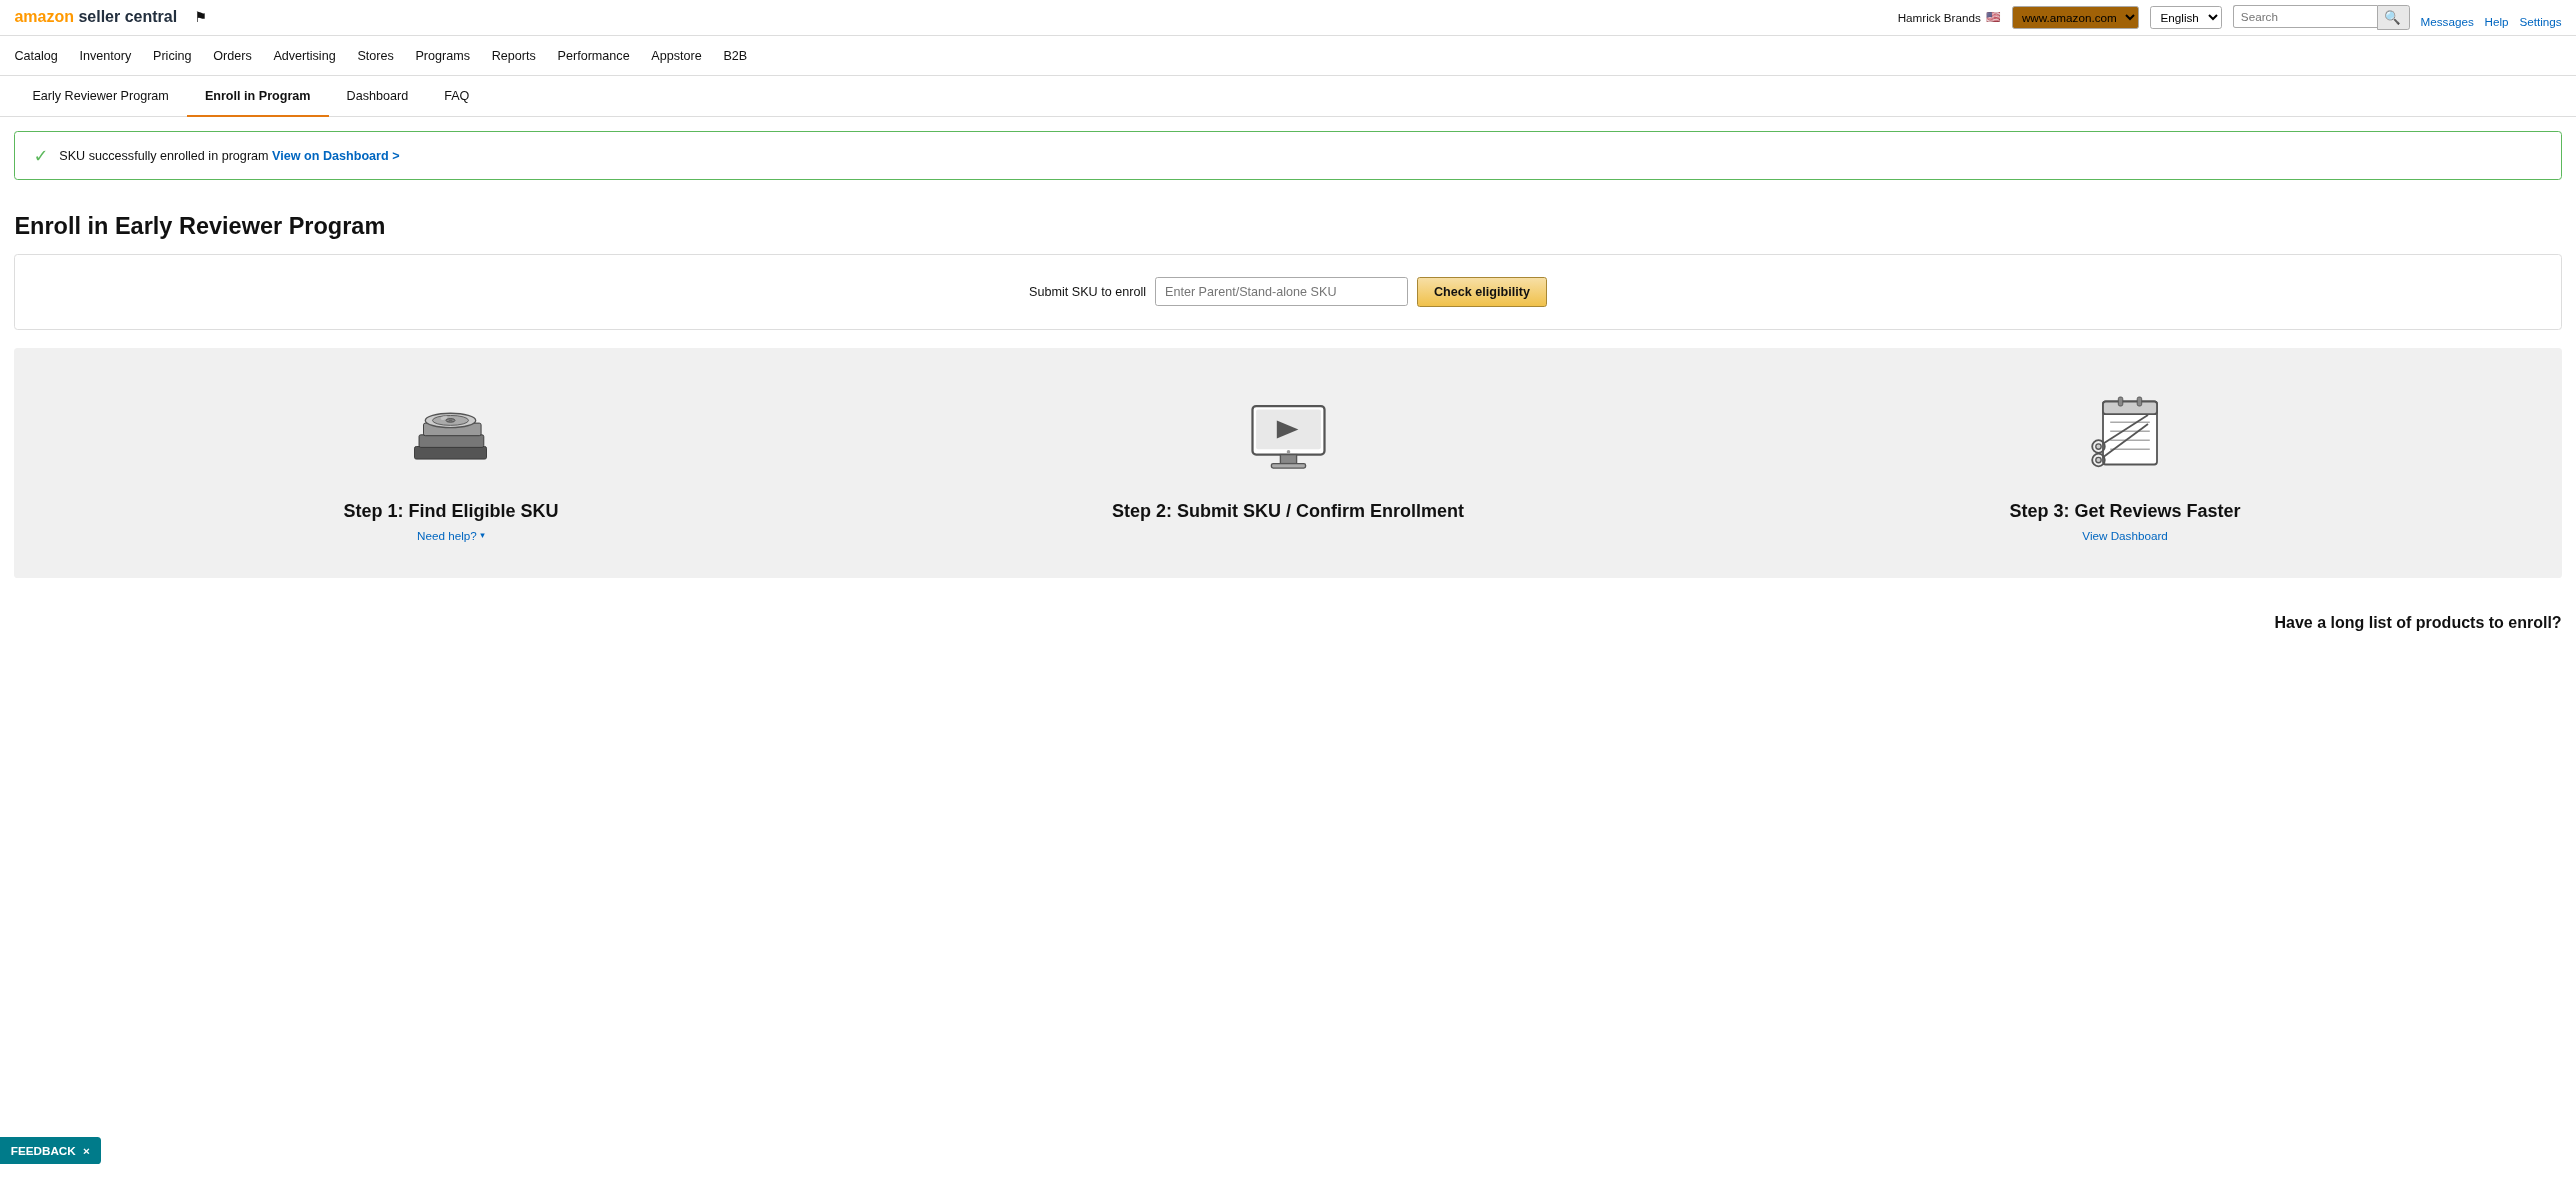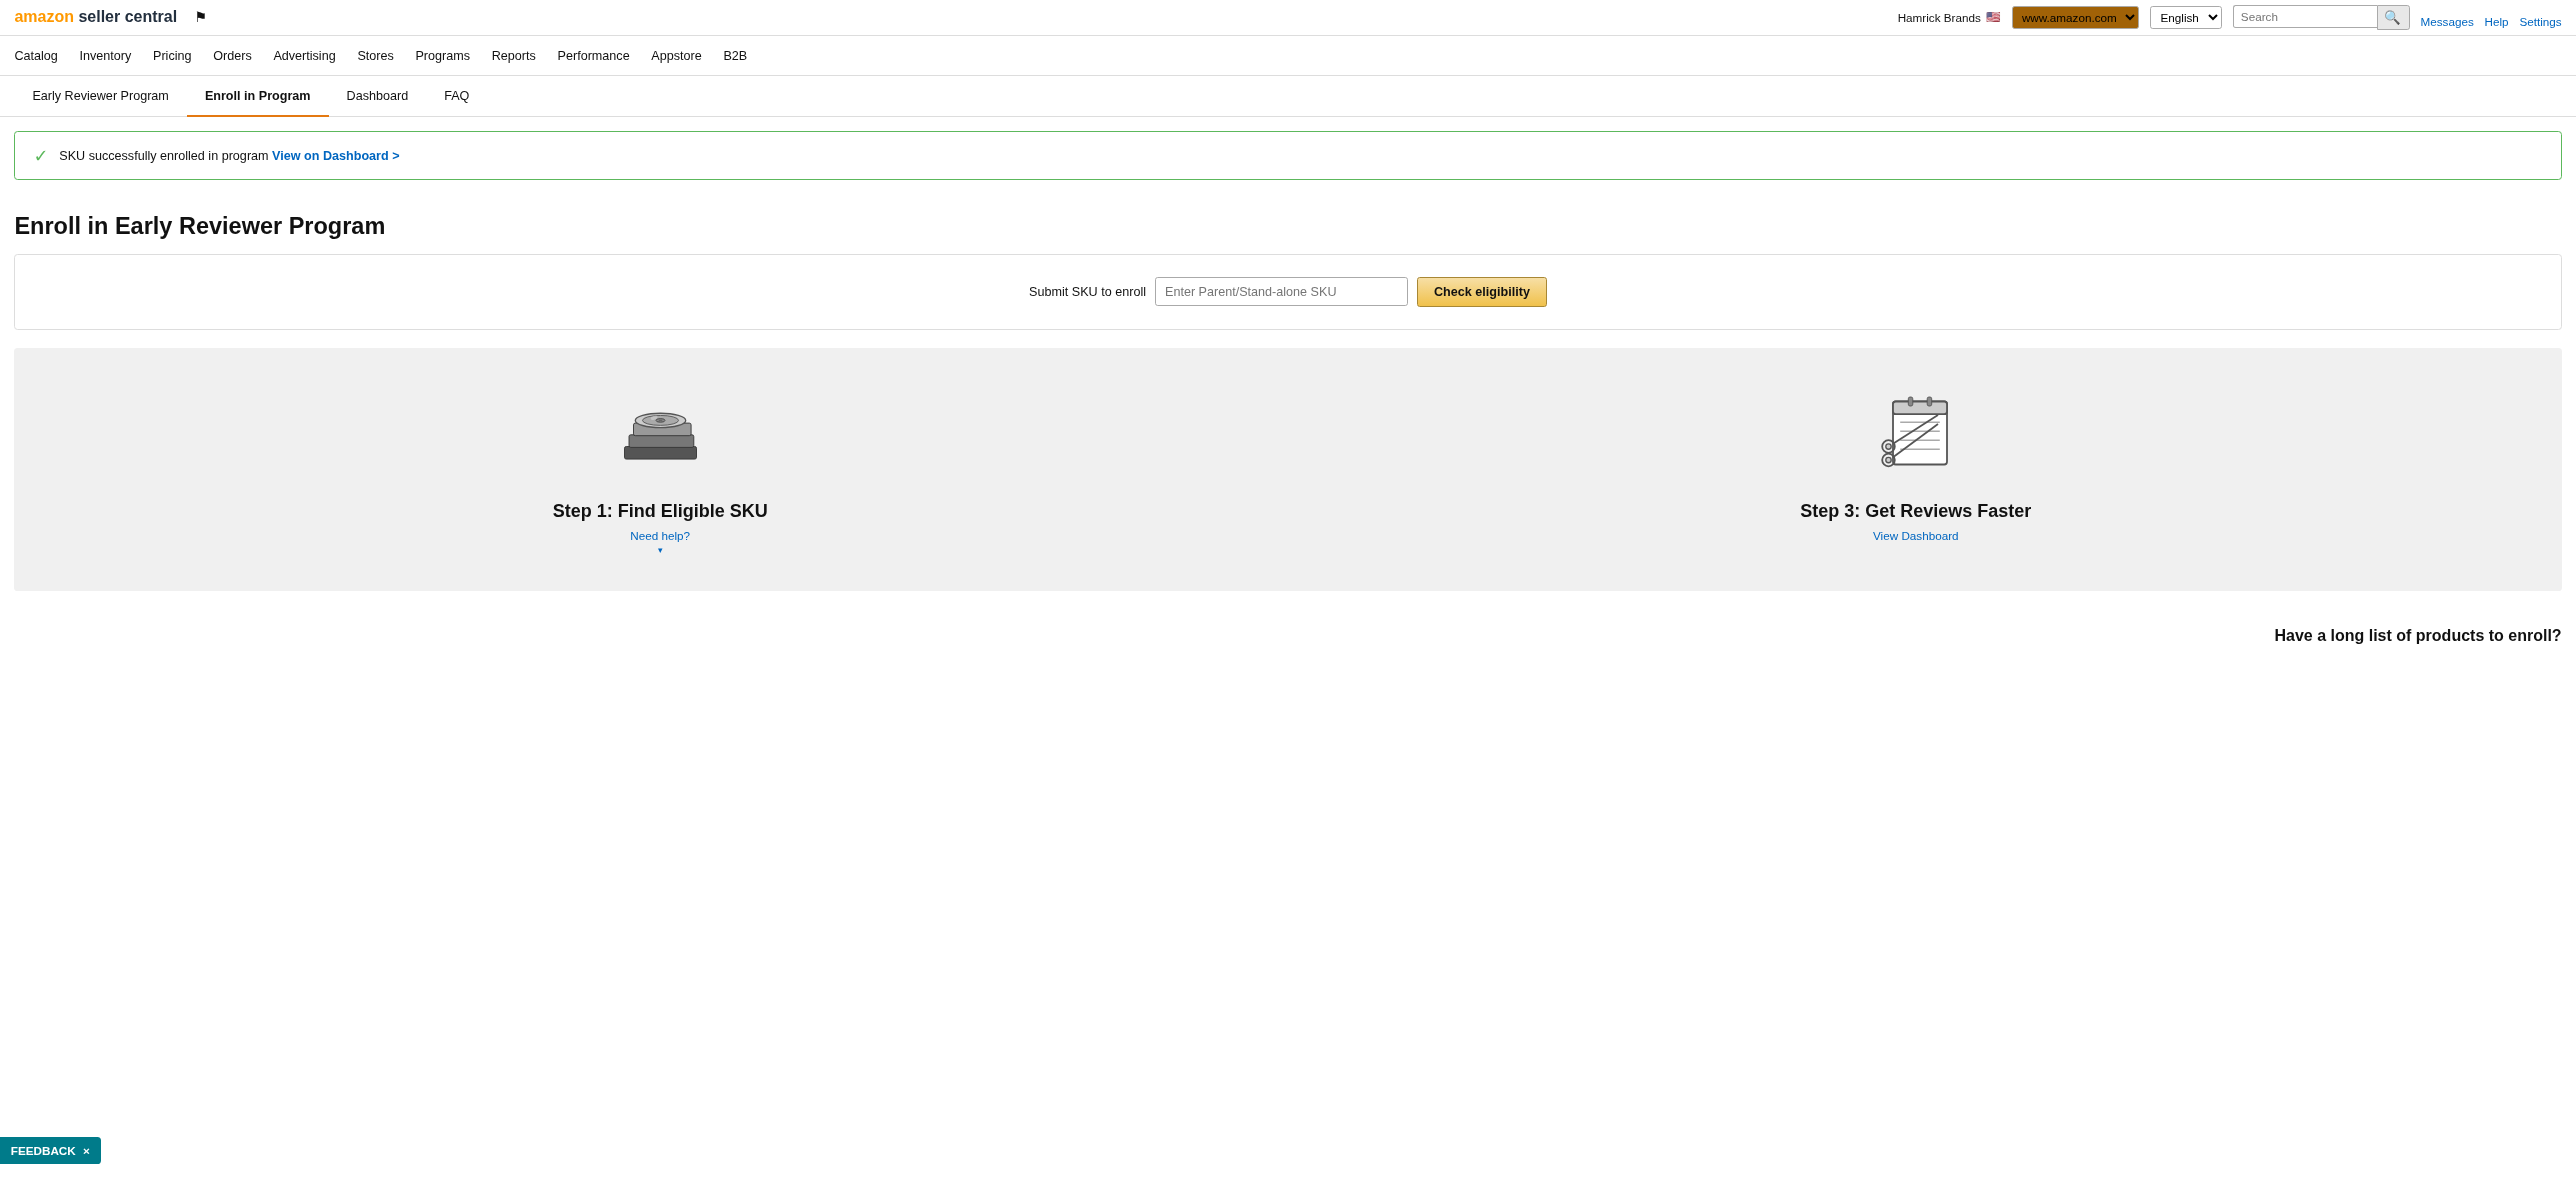--- a/index.html
+++ b/index.html
@@ -186,21 +186,20 @@
       margin-bottom: 7.2px;
       color: #111;
     }
     .step-link {
       color: #0066c0;
       text-decoration: none;
       font-size: 11.7px;
       display: flex;
       align-items: center;
       gap: 3.6px;
-      flex-direction: column;
     }
 
     
     .bottom-section {
       padding: 18px 14.4px;
       text-align: right;
     }
     .bottom-section h2 {
       font-size: 16px;
       font-weight: bold;
@@ -317,20 +316,37 @@
         <ellipse cx="48" cy="33" rx="4" ry="2" fill="rgba(255,255,255,0.3)" transform="rotate(-20,48,33)"></ellipse>
       </svg>
     </div>
     <div class="step-title">Step 1: Find Eligible SKU</div>
     <a href="#" class="step-link">
       <span>Need help?</span>
       <span class="dropdown-arrow">▾</span>
     </a>
   </div>
 
+  <div class="step-item">
+    <div class="step-icon-container">
+      <svg width="99" height="90" viewBox="0 0 110 100">
+
+        <rect x="15" y="20" width="80" height="54" rx="4" fill="#fff" stroke="#555" stroke-width="2.5"></rect>
+        <rect x="19" y="24" width="72" height="44" rx="2" fill="#e8e8e8"></rect>
+
+        <polygon points="42,36 42,56 66,46" fill="#555"></polygon>
+
+        <rect x="46" y="74" width="18" height="10" rx="0" fill="#888" stroke="#555" stroke-width="1.5"></rect>
+        <rect x="36" y="84" width="38" height="5" rx="2" fill="#aaa" stroke="#555" stroke-width="1.5"></rect>
+
+        <circle cx="55" cy="71" r="2" fill="#999"></circle>
+      </svg>
+    </div>
+    <div class="step-title">Step 2: Submit SKU / Confirm Enrollment</div>
+  </div>
 
   <div class="step-item">
     <div class="step-icon-container">
       <svg width="99" height="90" viewBox="0 0 110 100">
 
         <rect x="30" y="15" width="60" height="70" rx="3" fill="#fff" stroke="#555" stroke-width="2"></rect>
         <rect x="30" y="15" width="60" height="14" rx="3" fill="#ccc" stroke="#555" stroke-width="2"></rect>
 
         <line x1="38" y1="38" x2="82" y2="38" stroke="#aaa" stroke-width="1.5"></line>
         <line x1="38" y1="48" x2="82" y2="48" stroke="#aaa" stroke-width="1.5"></line>

